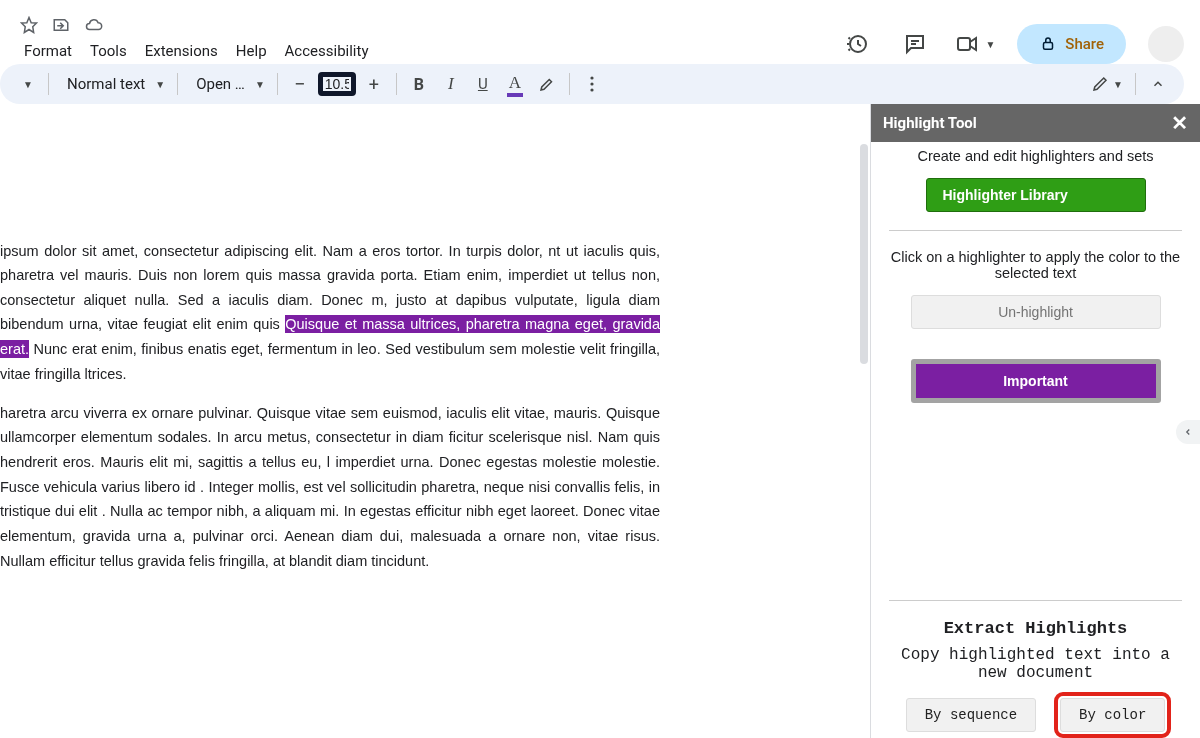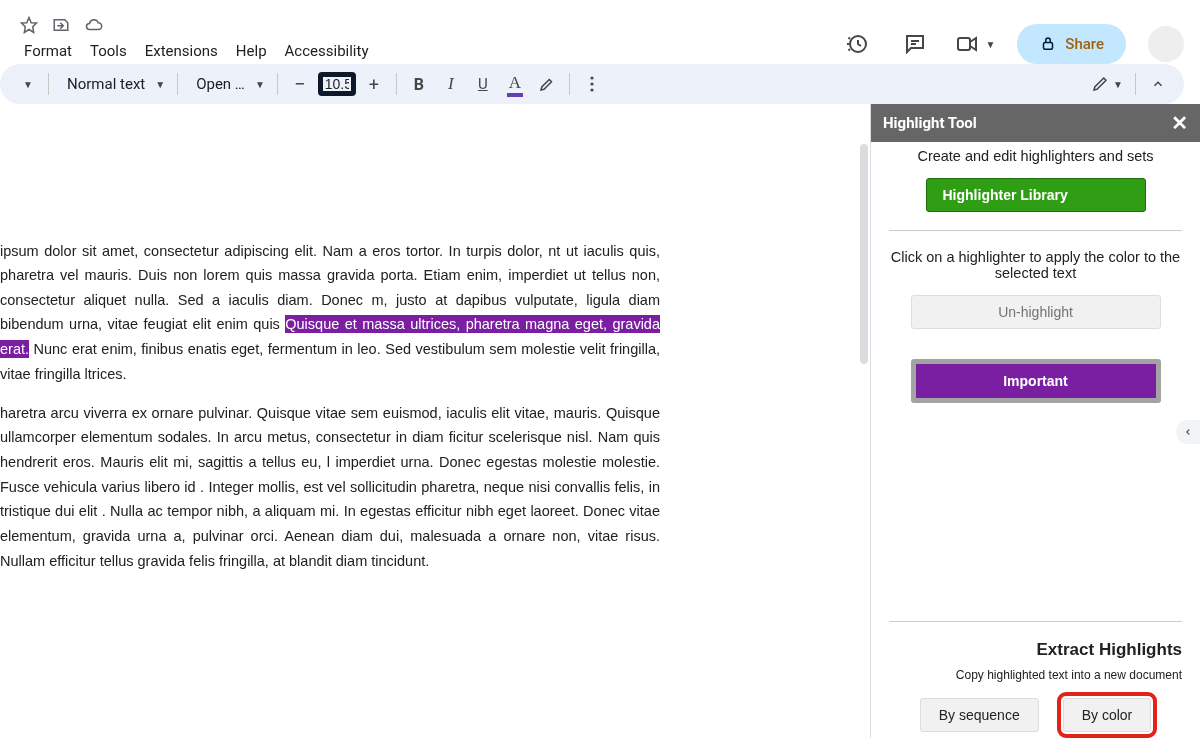--- a/index.html
+++ b/index.html
@@ -234,30 +234,31 @@
     padding:9px 10px;
     font-size:14px;
     font-weight:bold;
     width: 250px;
     text-align:center;
     cursor:pointer;
     margin-top:30px;
   }
   .sp-bottom {
     width:100%;
-    text-align:right;
+    text-align:center;
     margin-top:auto;
     padding-top: 40px;
+    font-family: Liberation Mono, monospace;
   }
   .sp-bottom h3 {
     font-size:17px;
     font-weight:bold;
     margin:0 0 8px 0;
   }
-  .sp-sub { font-size:12px; margin-bottom:16px; }
+  .sp-sub { font-size:16px; margin-bottom:16px; }
   .btn-row {
     display:flex;
     gap:24px;
     justify-content:center;
   }
   .small-btn {
     background:#f1f1f1;
     border:1px solid #ddd;
     border-radius:3px;
     padding:8px 18px;

